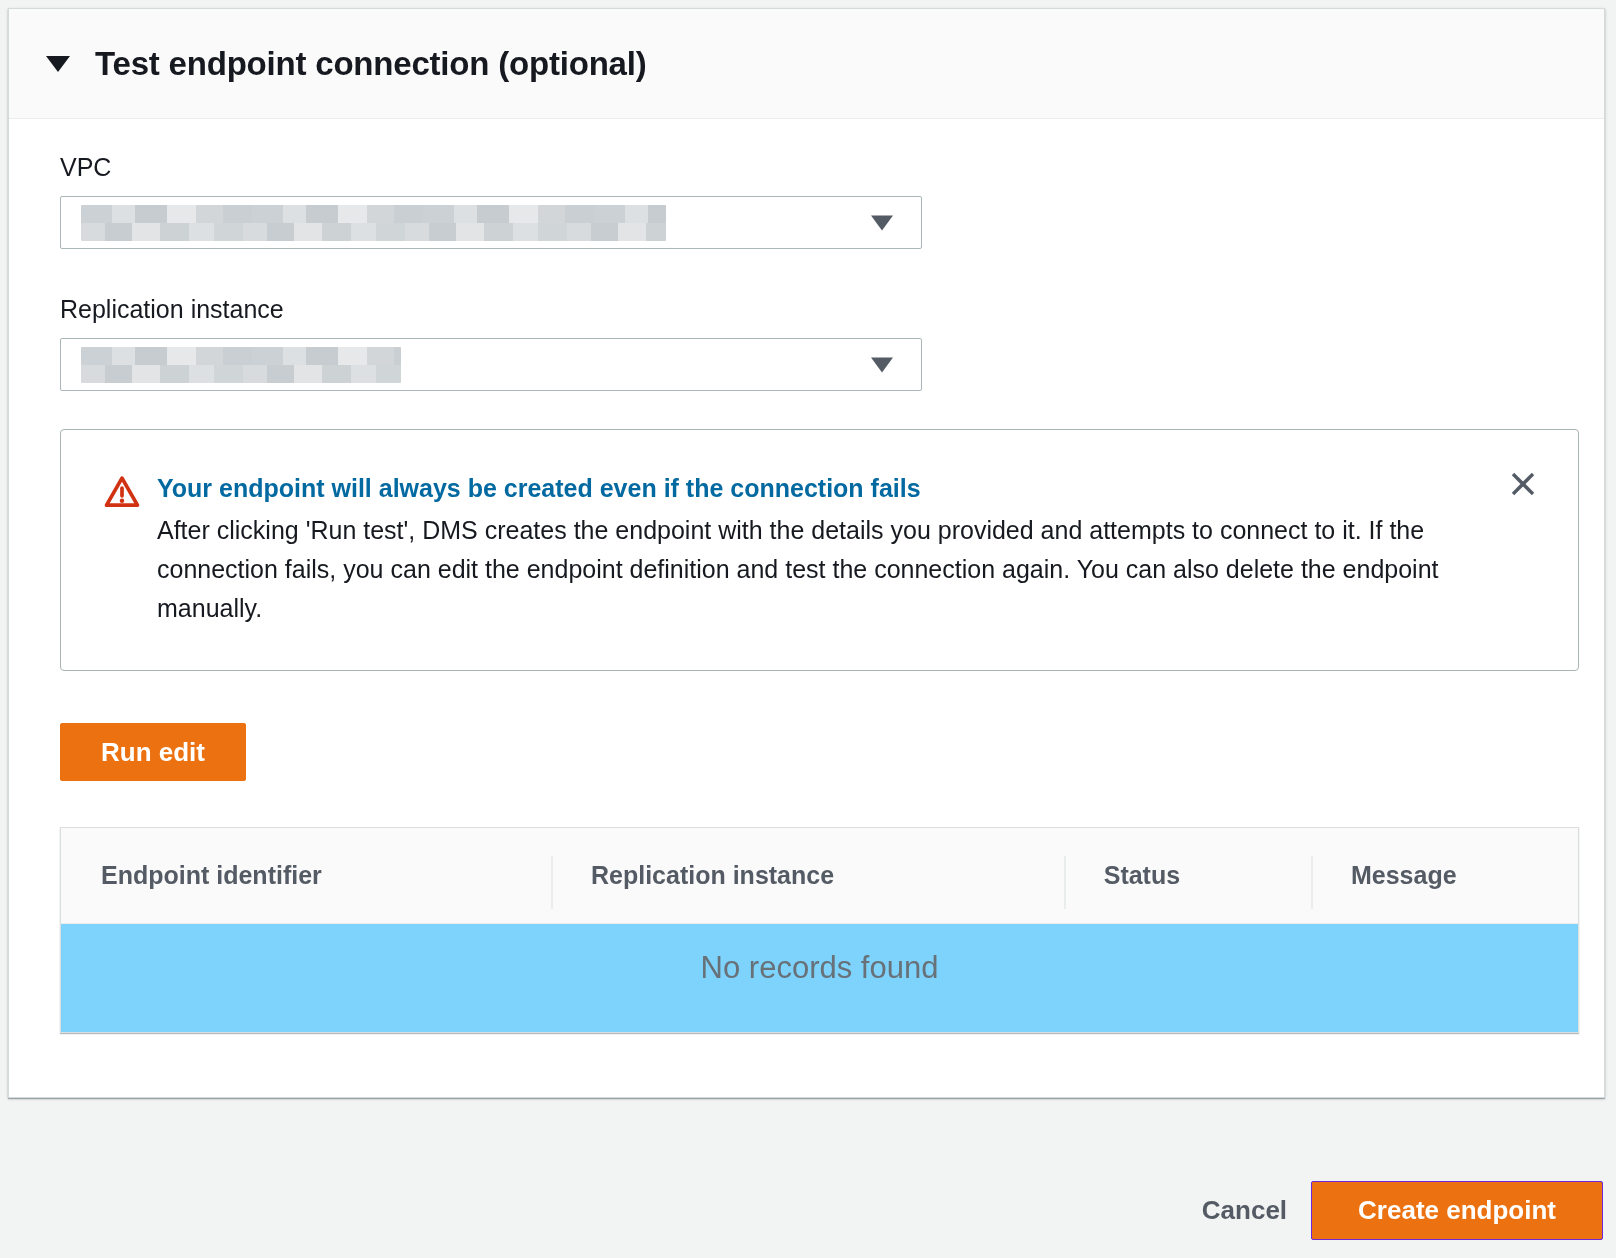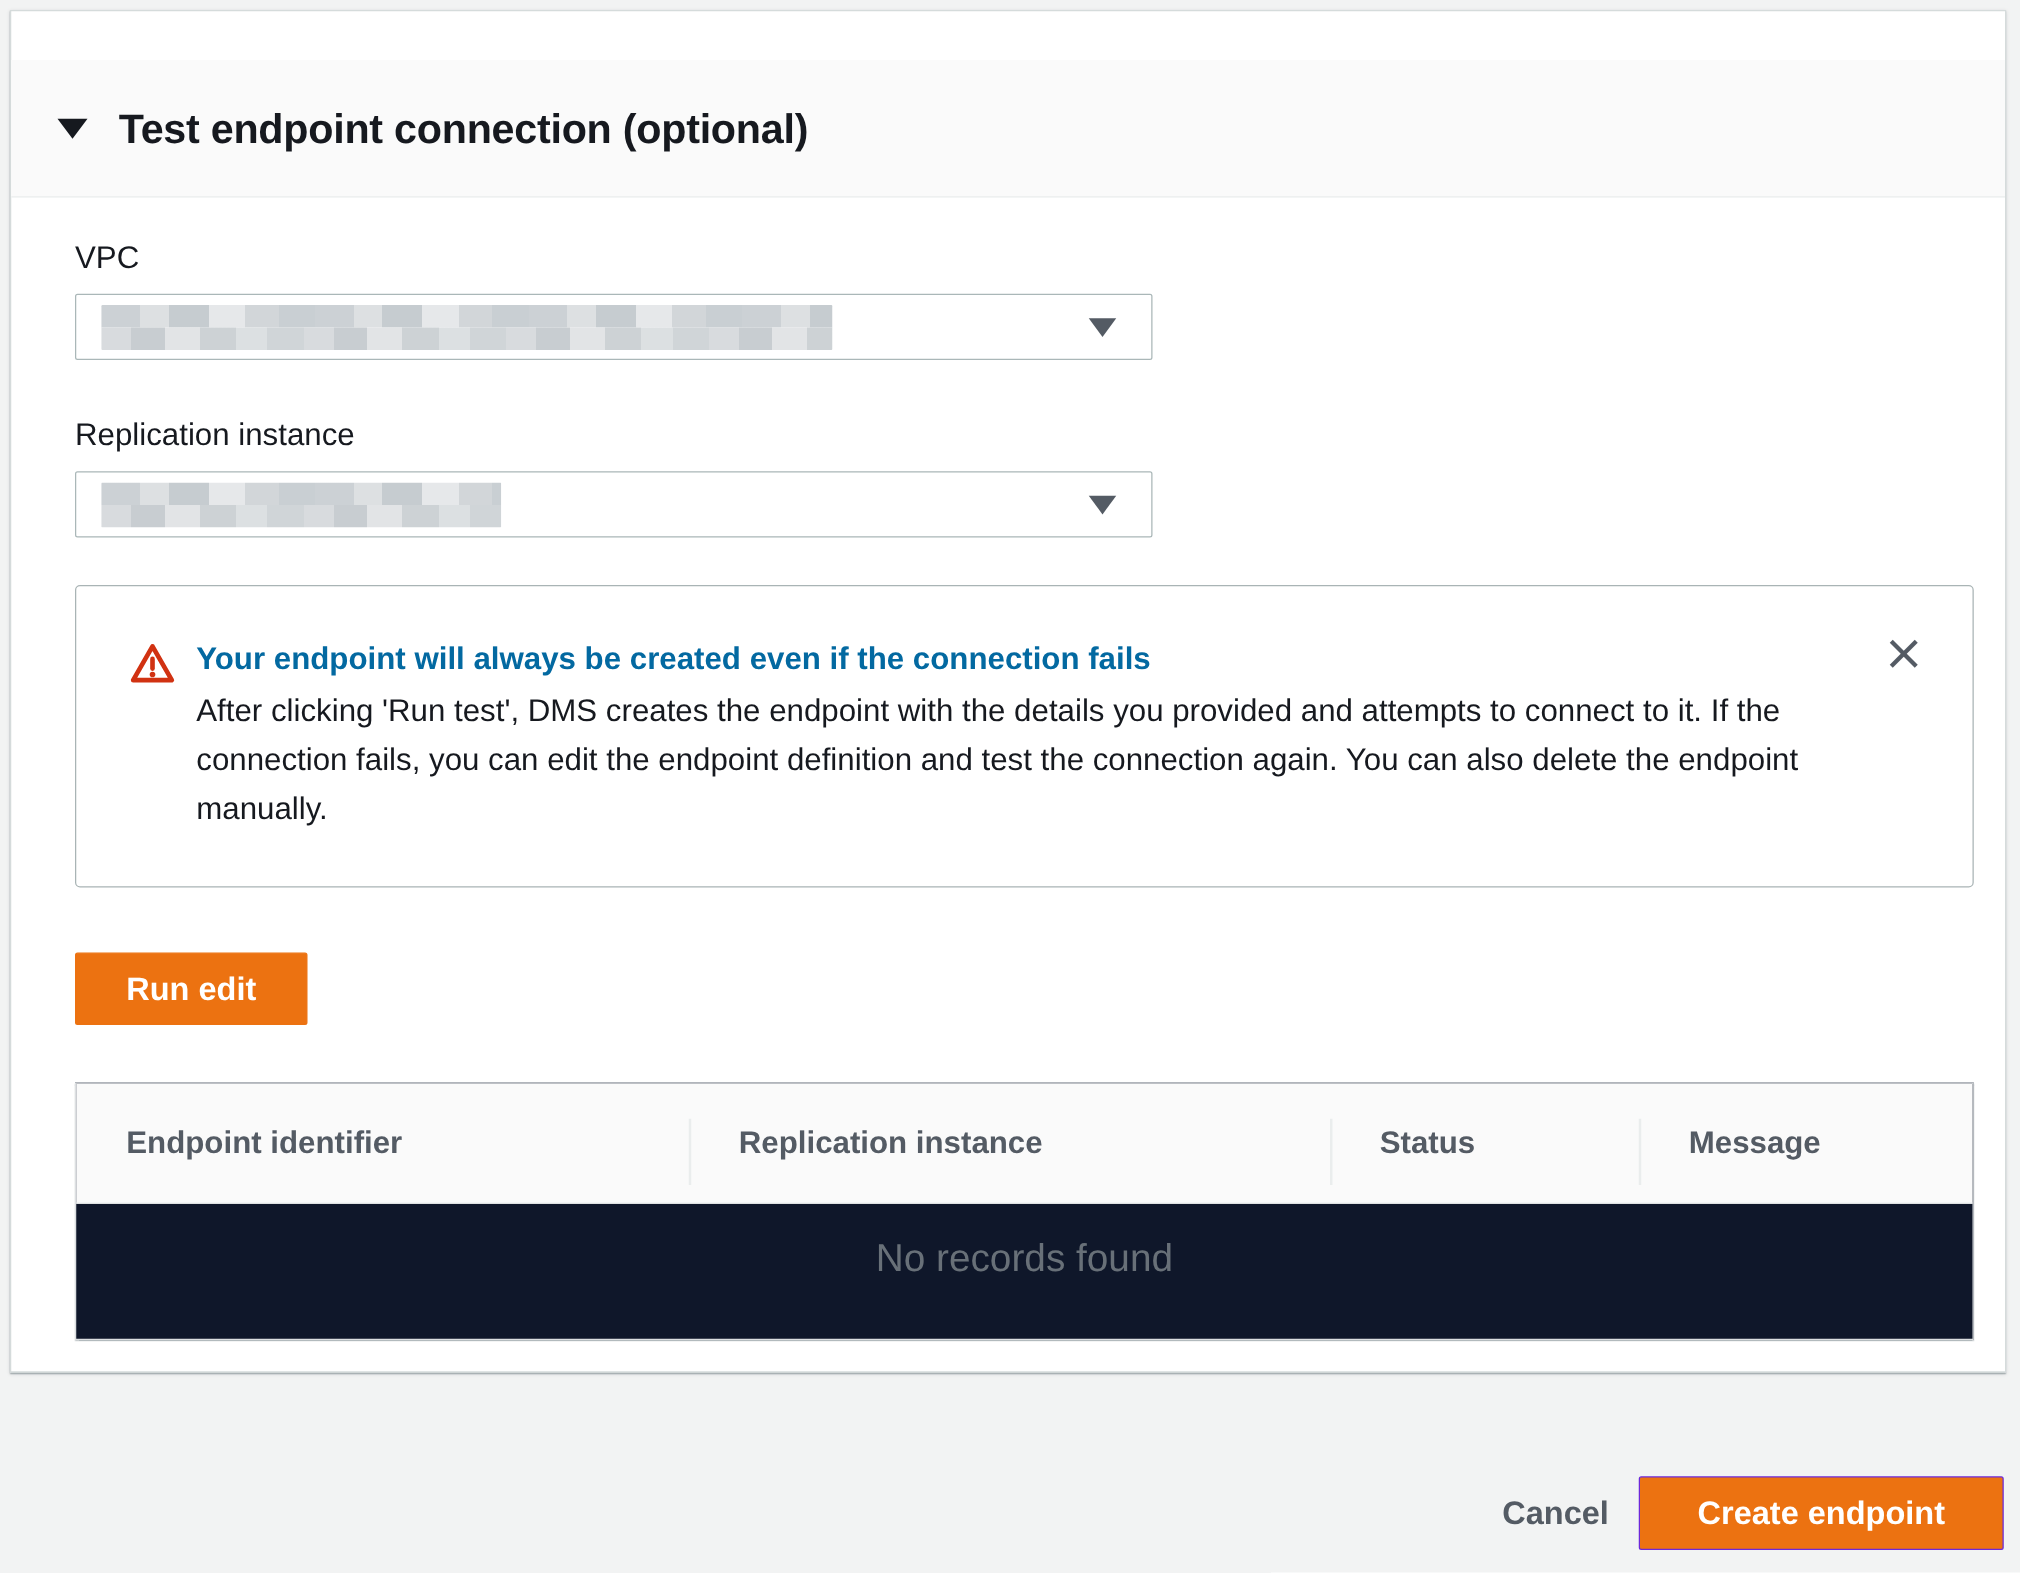--- a/index.html
+++ b/index.html
@@ -22,21 +22,20 @@
     box-shadow:0 1px 1px 0 rgba(0,28,36,.3), 0 1px 3px 0 rgba(0,28,36,.15);
   }
   .card-header {
     height:110px;
     background:#fafafa;
     border-bottom:1px solid #eaeded;
     display:flex;
     align-items:center;
     padding:0 37px;
     cursor:pointer;
-    margin-top:39px;
   }
   .collapse-icon {
     width:0; height:0;
     border-left:12px solid transparent;
     border-right:12px solid transparent;
     border-top:16px solid #16191f;
     margin-right:25px;
     flex:0 0 auto;
   }
   .card-title {
@@ -146,21 +145,21 @@
     font-family:inherit;
     cursor:pointer;
   }
 
   
   .results-table {
     margin-top:46px;
     width:1519px;
     border:1px solid #dcdfe1;
     box-shadow:0 1px 1px 0 rgba(0,28,36,.3);
-    background:#0f172a;
+    background:#7dd3fc;
   }
   .thead {
     display:flex;
     height:96px;
     background:#fafafa;
     border-bottom:1px solid #eaeded;
   }
   .th {
     position:relative;
     display:flex;

